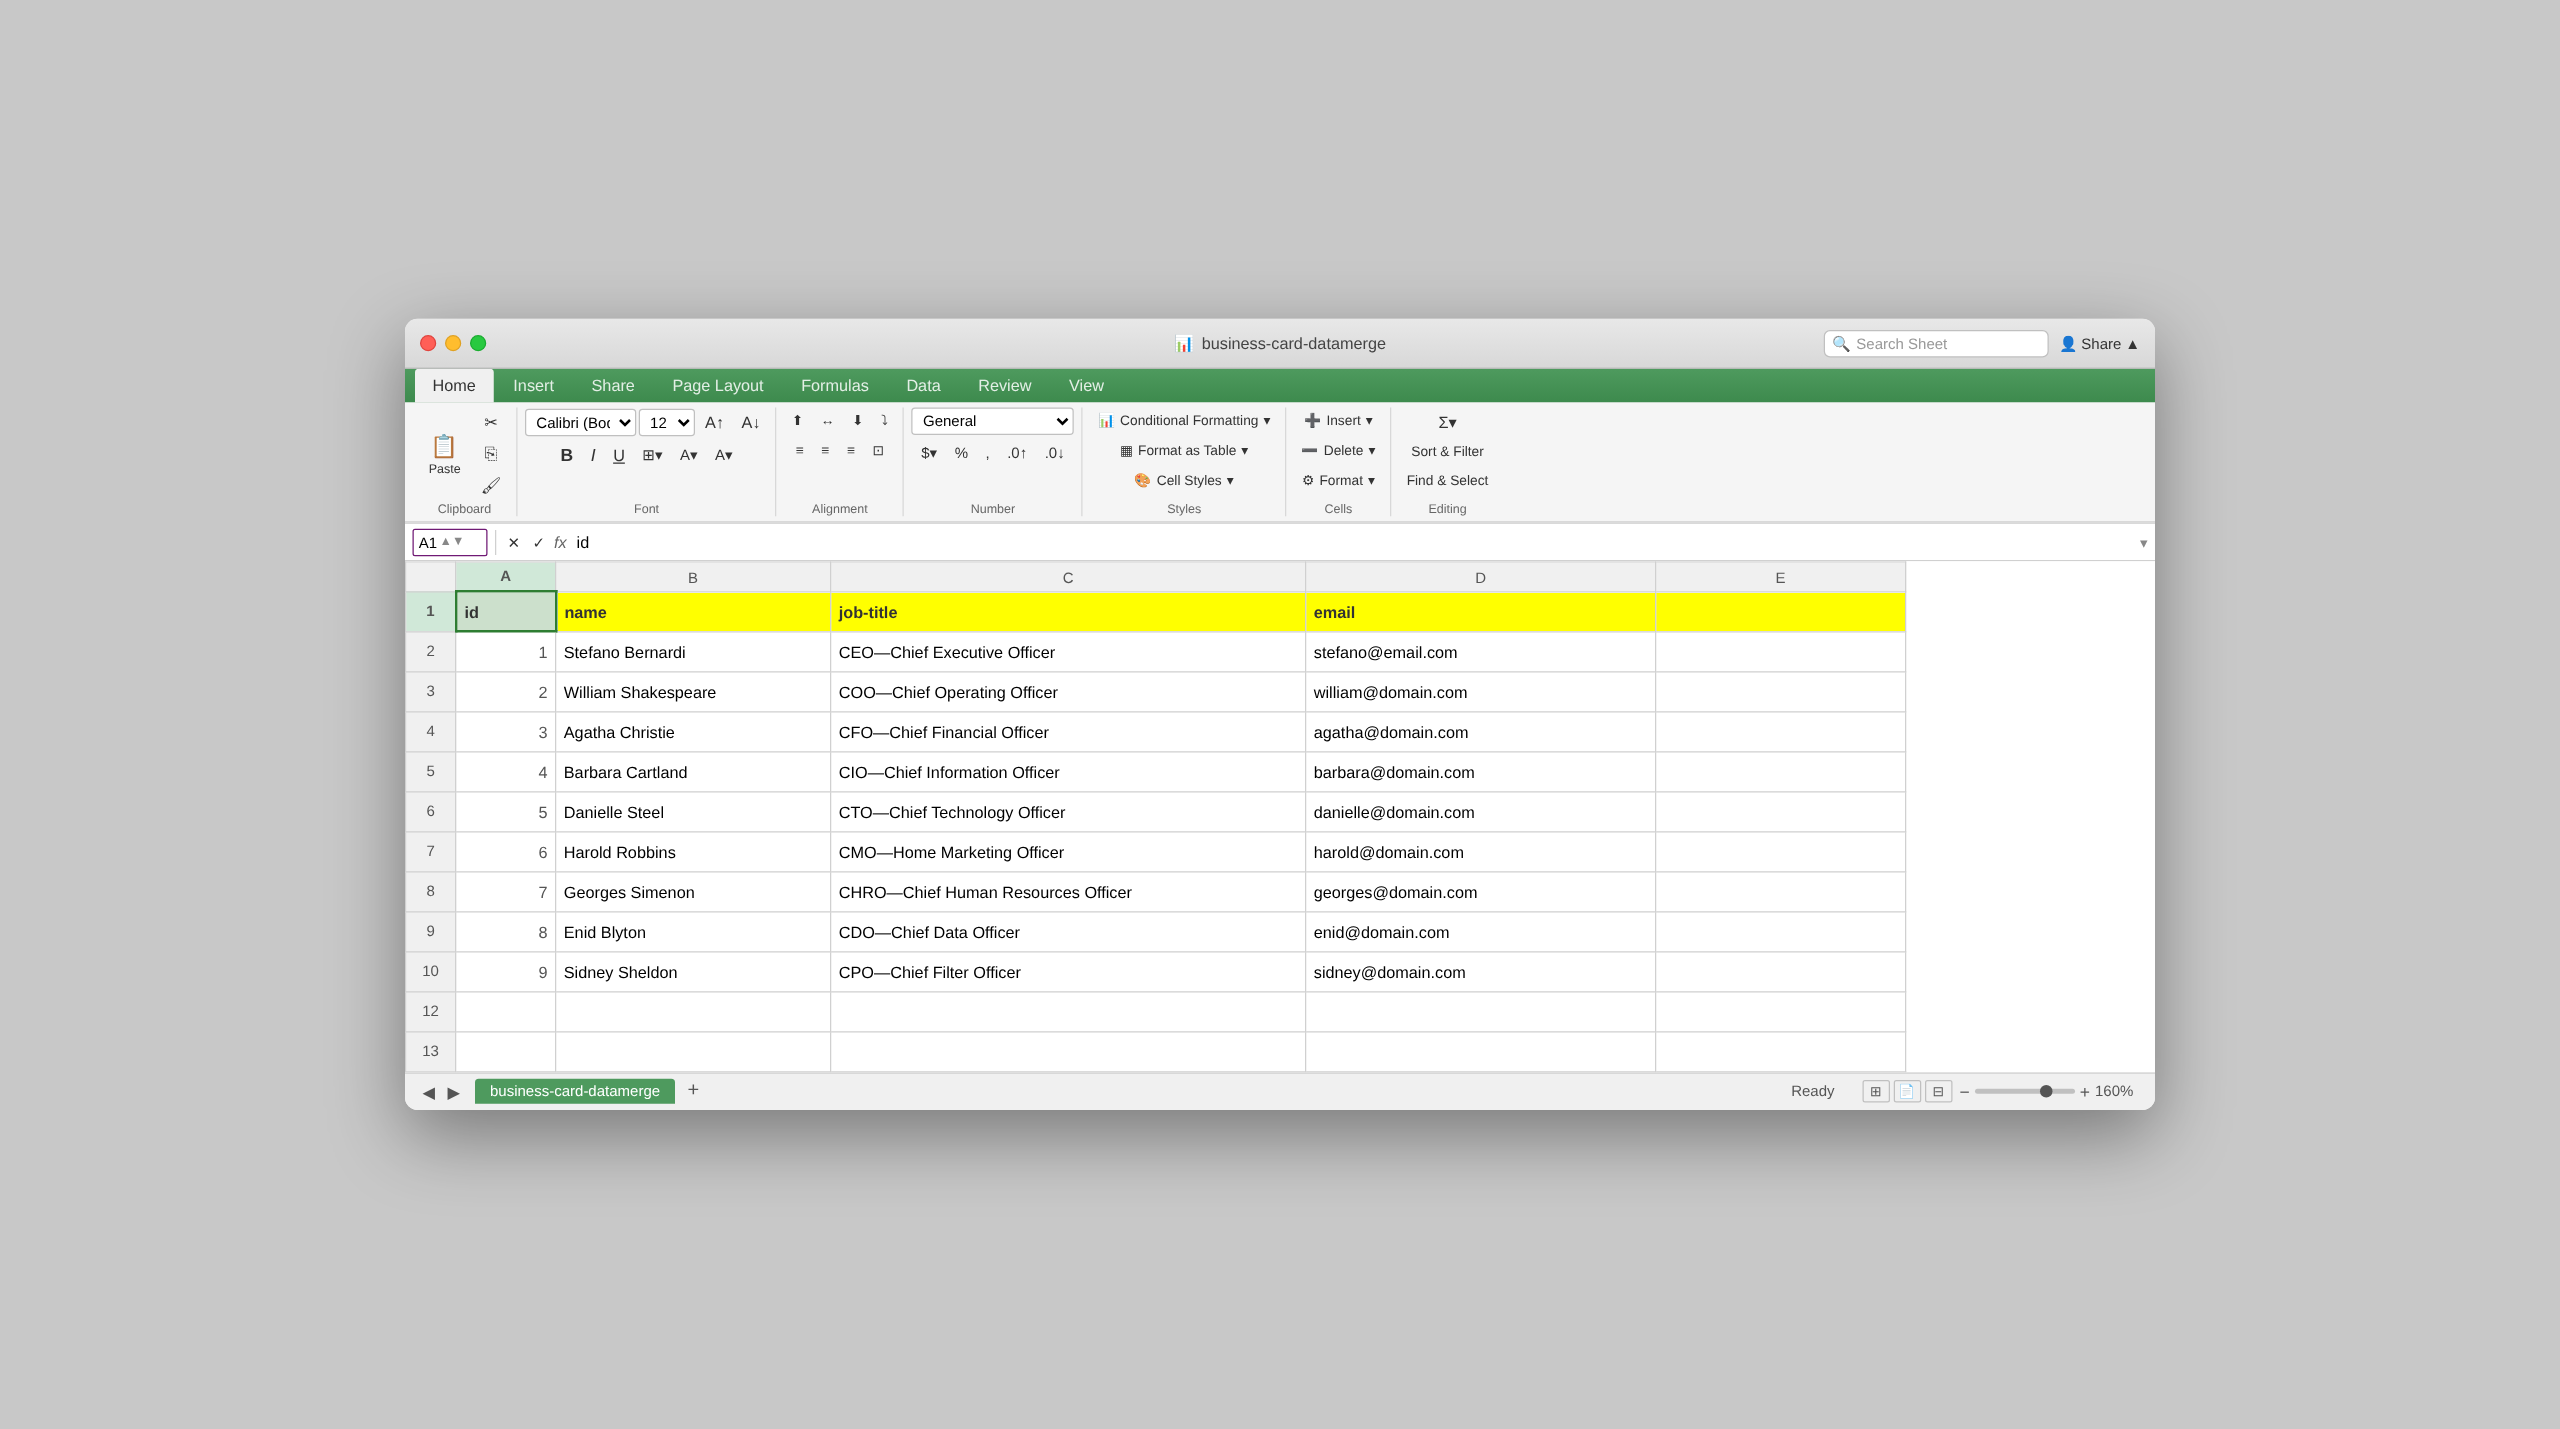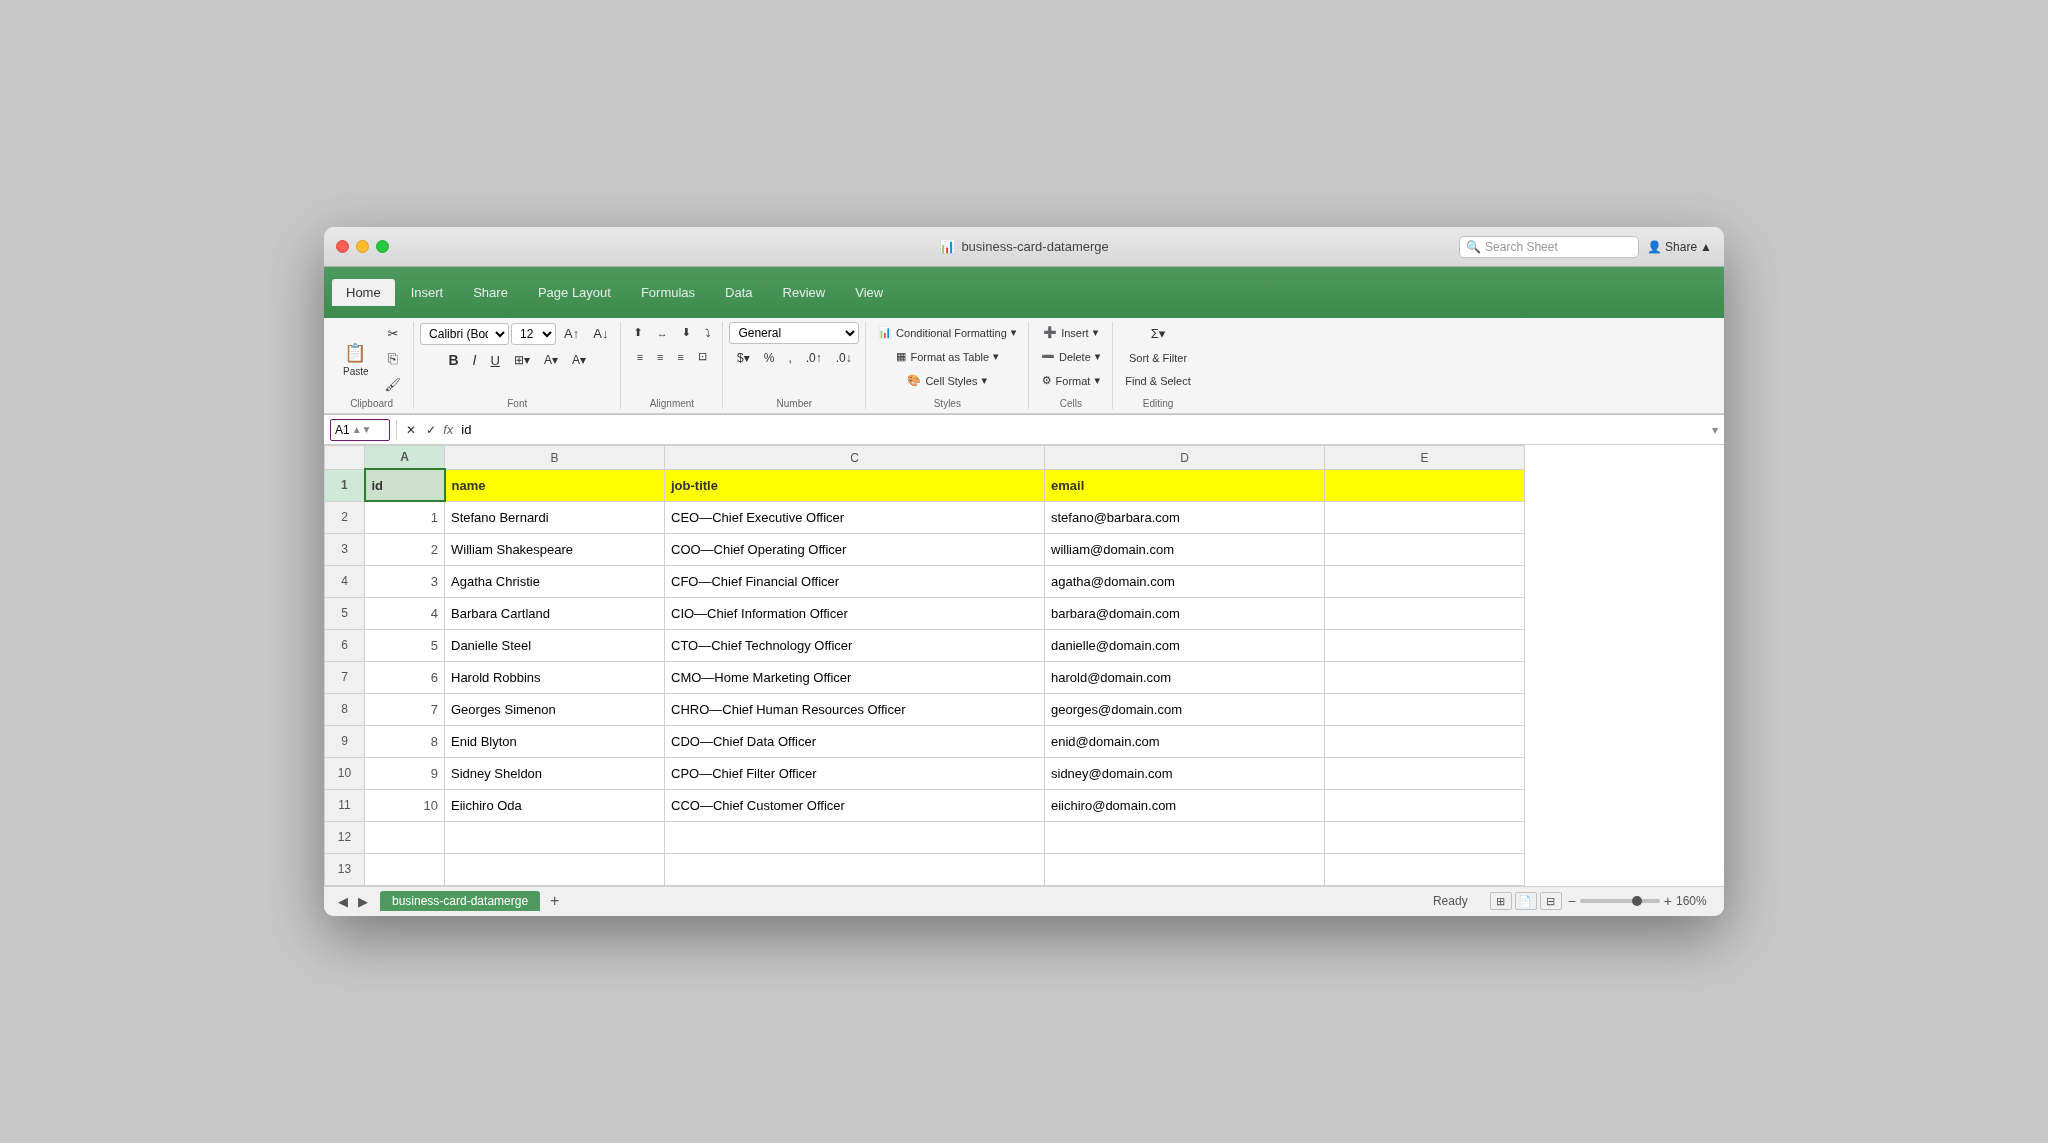--- a/index.html
+++ b/index.html
@@ -84,21 +84,21 @@
     
     .ribbon {
       background: #f0f0f0;
       border-bottom: 1px solid #c0c0c0;
     }
     
     .tab-bar {
       background: linear-gradient(180deg, #4e9a5e 0%, #3d8a4d 100%);
       display: flex;
       align-items: flex-start;
-      padding: 12px 8px;
+      padding: 0 8px;
       gap: 2px;
     }
     .tab-item {
       padding: 6px 14px;
       font-size: 13px;
       cursor: pointer;
       border-radius: 3px 3px 0 0;
       color: rgba(255,255,255,0.85);
     }
     .tab-item.active {
@@ -579,21 +579,21 @@
             <td class="cell header-row">name</td>
             <td class="cell header-row">job-title</td>
             <td class="cell header-row">email</td>
             <td class="cell header-row"></td>
           </tr>
           <tr>
             <td class="col-header row-header">2</td>
             <td class="cell number">1</td>
             <td class="cell empty">Stefano Bernardi</td>
             <td class="cell empty">CEO—Chief Executive Officer</td>
-            <td class="cell empty">stefano@barbara.com</td>
+            <td class="cell empty">stefano@email.com</td>
             <td class="cell empty"></td>
           </tr>
           <tr>
             <td class="col-header row-header">3</td>
             <td class="cell number">2</td>
             <td class="cell empty">William Shakespeare</td>
             <td class="cell empty">COO—Chief Operating Officer</td>
             <td class="cell empty">william@domain.com</td>
             <td class="cell empty"></td>
           </tr>
@@ -644,28 +644,20 @@
             <td class="cell empty">CDO—Chief Data Officer</td>
             <td class="cell empty">enid@domain.com</td>
             <td class="cell empty"></td>
           </tr>
           <tr>
             <td class="col-header row-header">10</td>
             <td class="cell number">9</td>
             <td class="cell empty">Sidney Sheldon</td>
             <td class="cell empty">CPO—Chief Filter Officer</td>
             <td class="cell empty">sidney@domain.com</td>
-            <td class="cell empty"></td>
-          </tr>
-          <tr>
-            <td class="col-header row-header">11</td>
-            <td class="cell number">10</td>
-            <td class="cell empty">Eiichiro Oda</td>
-            <td class="cell empty">CCO—Chief Customer Officer</td>
-            <td class="cell empty">eiichiro@domain.com</td>
             <td class="cell empty"></td>
           </tr>
           <tr>
             <td class="col-header row-header">12</td>
             <td class="cell empty"></td>
             <td class="cell empty"></td>
             <td class="cell empty"></td>
             <td class="cell empty"></td>
             <td class="cell empty"></td>
           </tr>

